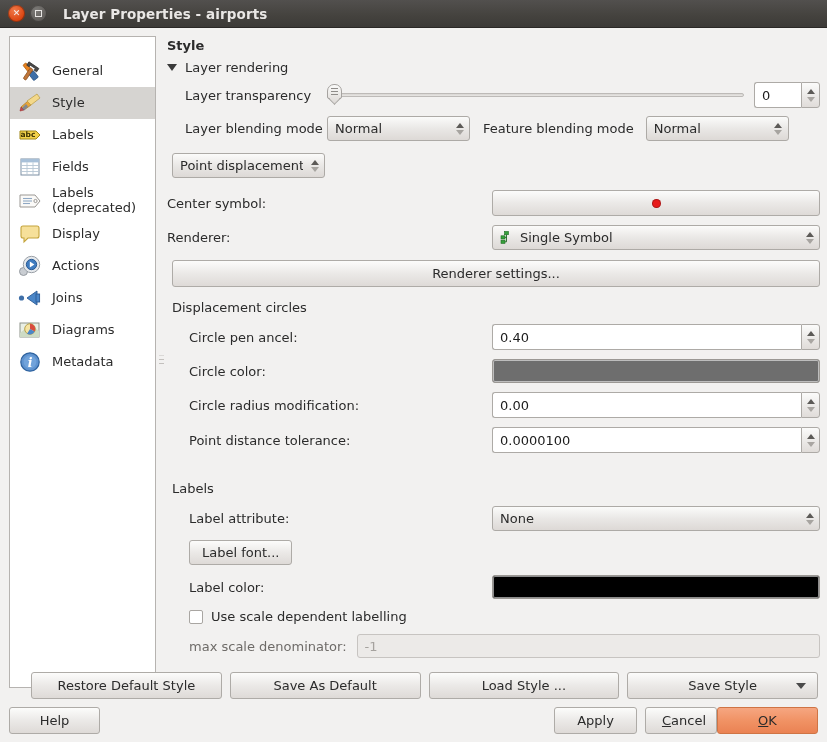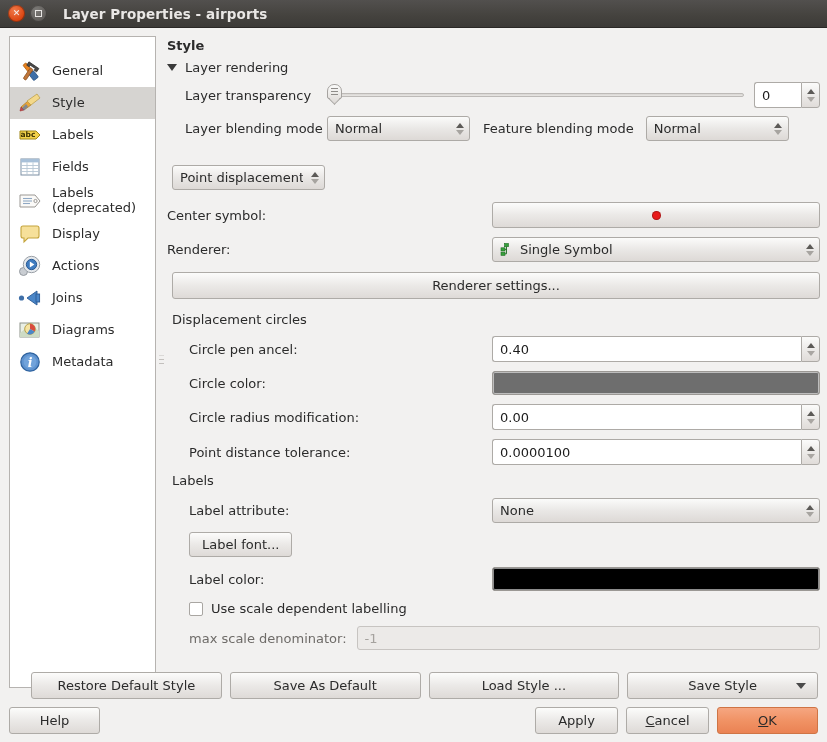--- a/index.html
+++ b/index.html
@@ -504,21 +504,21 @@
         </div>
         <div class="spin" style="width:66px; flex:0 0 66px;">
           <div class="field">0</div>
           <div class="btns">
               <div class="up"></div>
               <div class="dn"></div>
             </div>
         </div>
       </div>
 
-      <div class="row" style="margin-bottom:24px;">
+      <div class="row" style="margin-bottom:12px;">
         <span class="lbl" style="width:160px; padding-left:18px;">Layer blending mode</span>
         <div class="combo" style="width:143px; flex:0 0 143px;">
           <span class="cval">Normal</span>
           <span class="arrows">
               <i class="up"></i>
               <i class="dn"></i>
             </span>
         </div>
         <span class="lbl" style="margin-left:13px; margin-right:12px;">Feature blending mode</span>
         <div class="combo" style="width:143px; flex:0 0 143px;">
@@ -592,21 +592,21 @@
         <span class="lbl" style="width:325px; padding-left:22px;">Circle radius modification:</span>
         <div class="spin" style="flex:1 1 auto;">
           <div class="field">0.00</div>
           <div class="btns">
               <div class="up"></div>
               <div class="dn"></div>
             </div>
         </div>
       </div>
 
-      <div class="row" style="margin-bottom:8px;justify-content:space-between;">
+      <div class="row" style="margin-bottom:28px;justify-content:space-between;">
         <span class="lbl" style="width:325px; padding-left:22px;">Point distance tolerance:</span>
         <div class="spin" style="flex:1 1 auto;">
           <div class="field">0.0000100</div>
           <div class="btns">
               <div class="up"></div>
               <div class="dn"></div>
             </div>
         </div>
       </div>
 
@@ -653,21 +653,21 @@
       <div class="btn" style="flex:1 1 0; position:relative;">
         <span>Save Style</span>
         <span class="caret-dn" style="position:absolute; right:11px; top:50%; transform:translateY(-50%);"></span>
       </div>
     </div>
 
     <div class="btn-row2">
       <div class="btn" style="width:91px;">Help</div>
       <div style="flex:1 1 auto;"></div>
       <div class="btn" style="width:83px; margin-right:8px;">Apply</div>
-      <div class="btn" style="width:83px; margin-right:8px;">
+      <div class="btn" style="width:72px; margin-right:0;justify-content:flex-end;">
         <span><u>C</u>ancel</span>
       </div>
       <div class="btn primary" style="width:101px;">
         <span><u>O</u>K</span>
       </div>
     </div>
   </div>
 
 </div>
 

